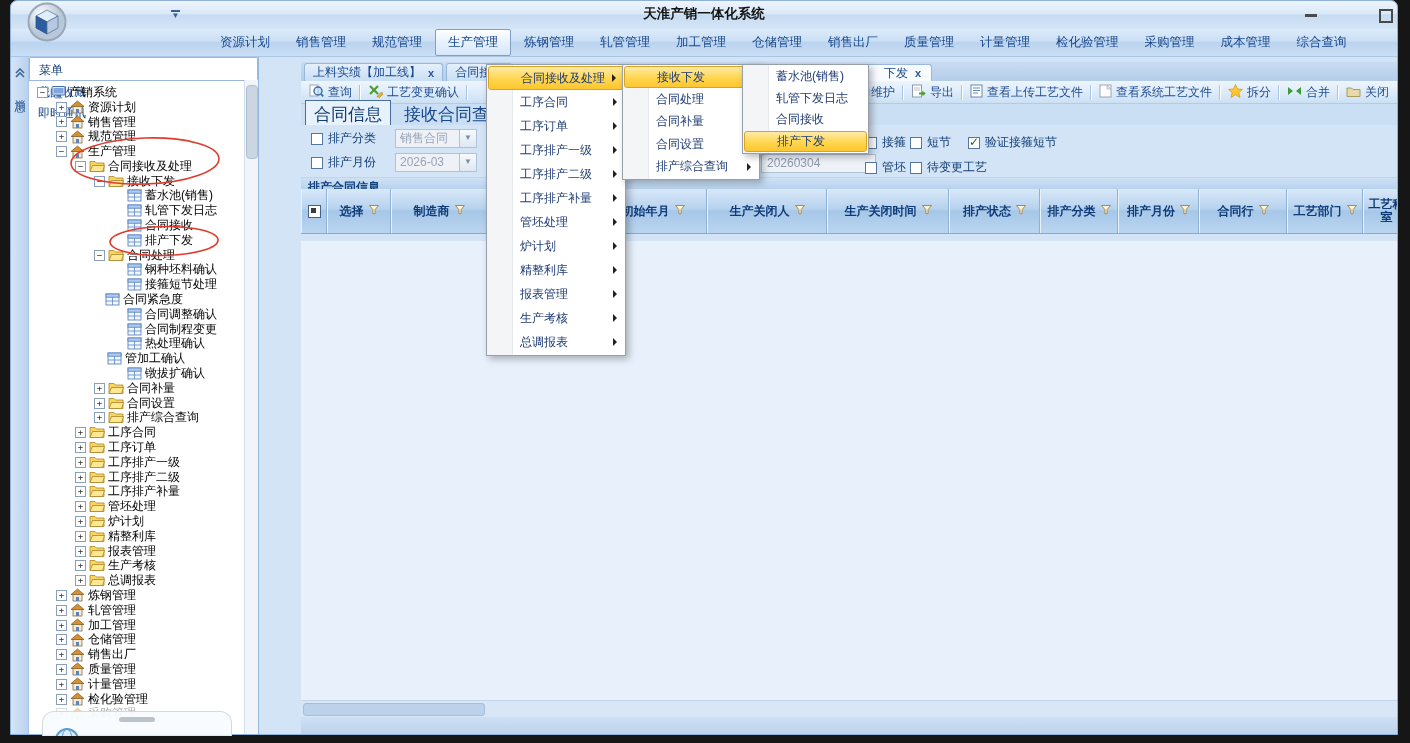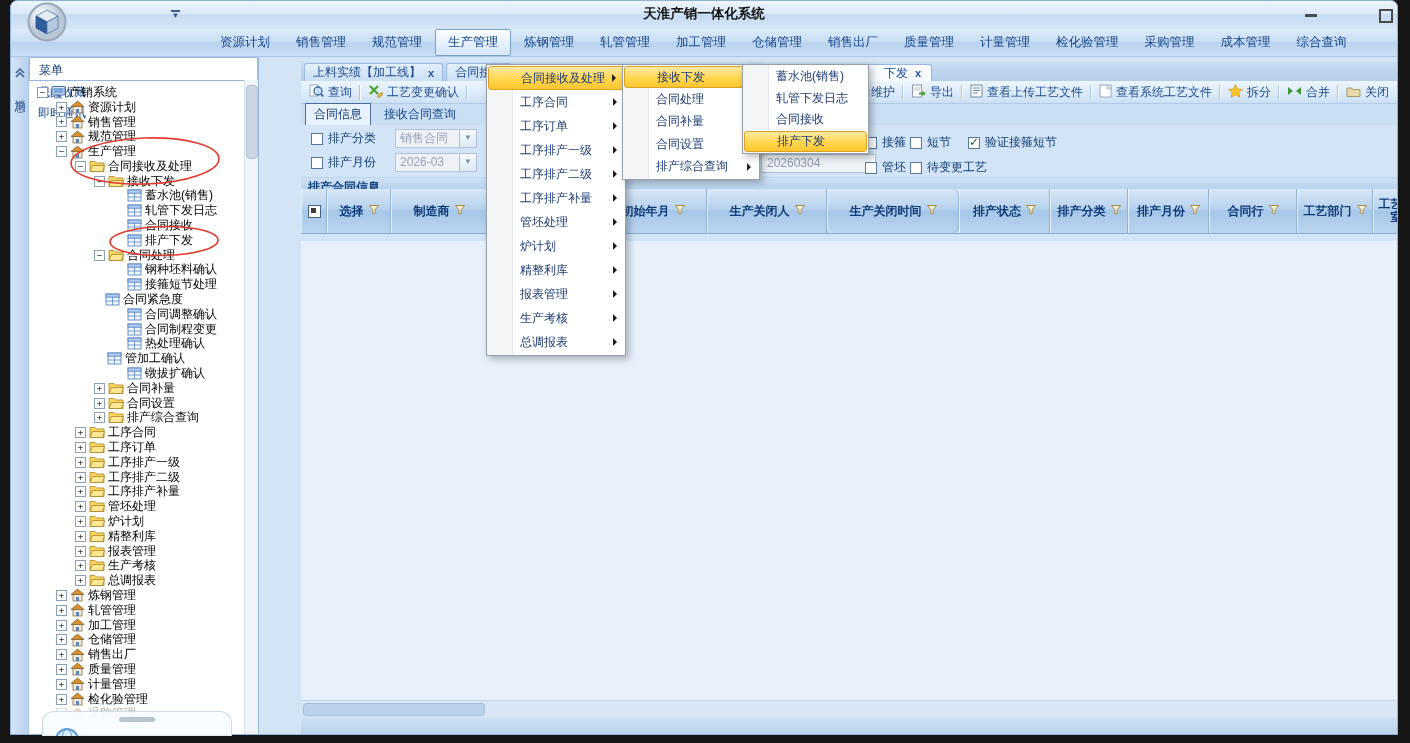--- a/index.html
+++ b/index.html
@@ -58,21 +58,21 @@
                justify-content:flex-end;padding-right:10px;}
   .tclose{margin-left:7px;color:#2456a0;font-weight:bold;font-size:11px;}
   .toolbar{position:absolute;left:0;top:24px;right:0;height:23px;display:flex;align-items:center;
            padding:0 4px;font-size:12px;color:#1d4a8f;box-sizing:border-box;
            background:linear-gradient(#eef5fd,#dcebfa 55%,#cce0f4);border-bottom:1px solid #b1cbe8;}
   .tb-btn{display:flex;align-items:center;gap:4px;padding:2px 4px;white-space:nowrap;}
   .tb-sep{width:1px;height:15px;background:#a9c4e2;border-right:1px solid #fff;margin:0 3px;}
   .tb-gap{width:366px;}
   .subtabs{position:absolute;left:0;top:47px;right:0;height:21px;display:flex;align-items:center;
            padding-left:4px;background:#cbdff4;border-bottom:1px solid #b1cbe8;}
-  .stab{font-size:12px;color:#17468c;padding:2px 8px;margin-right:5px;white-space:nowrap;}
+  .stab{font-size:17px;color:#17468c;padding:2px 8px;margin-right:5px;white-space:nowrap;}
   .stab.active{background:#e8f2fc;border:1px solid #476e9e;color:#103a75;}
   .filters{position:absolute;left:0;top:68px;right:0;height:52px;background:#d2e4f6;}
   .fitem{position:absolute;display:flex;align-items:center;font-size:12px;color:#123d75;white-space:nowrap;}
   .checkbox{width:12px;height:12px;border:1px solid #55779c;background:#fff;display:inline-block;
             box-sizing:border-box;margin-right:5px;flex:none;position:relative;}
   .checkbox.checked::after{content:"\2713";position:absolute;left:0;top:-3px;font-size:12px;color:#215c21;font-weight:bold;}
   .f-select{position:absolute;width:82px;height:19px;background:#eef1f6;border:1px solid #afc2d8;
             color:#98a4b6;font-size:12px;line-height:17px;padding-left:4px;box-sizing:border-box;}
   .f-select .dd{position:absolute;right:0;top:0;width:16px;height:17px;text-align:center;line-height:16px;
                 background:linear-gradient(#f7fafd,#dde8f3);border-left:1px solid #afc2d8;color:#7d8da3;font-size:8px;}
@@ -797,21 +797,21 @@
           <span><svg width="10" height="10">
               <path d="M0.5 0.5 h9 l-3.4 4.2 v4 h-2.2 v-4 z" fill="#fdf3da" stroke="#a98b45"></path>
             </svg></span>
         </div>
         <div class="gcol" style="width: 120px;">
           <span>生产关闭人</span>
           <span><svg width="10" height="10">
               <path d="M0.5 0.5 h9 l-3.4 4.2 v4 h-2.2 v-4 z" fill="#fdf3da" stroke="#a98b45"></path>
             </svg></span>
         </div>
-        <div class="gcol" style="width: 132px; border-radius: 7px;">
+        <div class="gcol" style="width: 122px;">
           <span>生产关闭时间</span>
           <span><svg width="10" height="10">
               <path d="M0.5 0.5 h9 l-3.4 4.2 v4 h-2.2 v-4 z" fill="#fdf3da" stroke="#a98b45"></path>
             </svg></span>
         </div>
         <div class="gcol" style="width: 91px;">
           <span>排产状态</span>
           <span><svg width="10" height="10">
               <path d="M0.5 0.5 h9 l-3.4 4.2 v4 h-2.2 v-4 z" fill="#fdf3da" stroke="#a98b45"></path>
             </svg></span>

